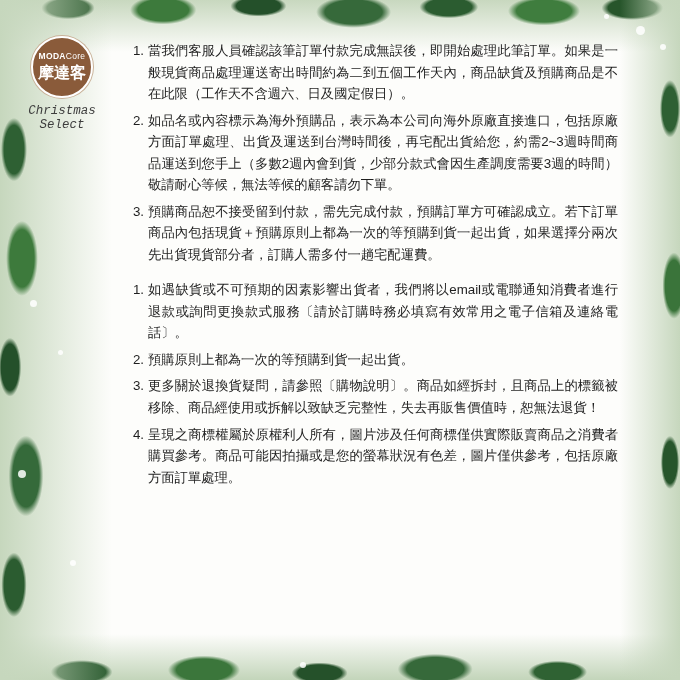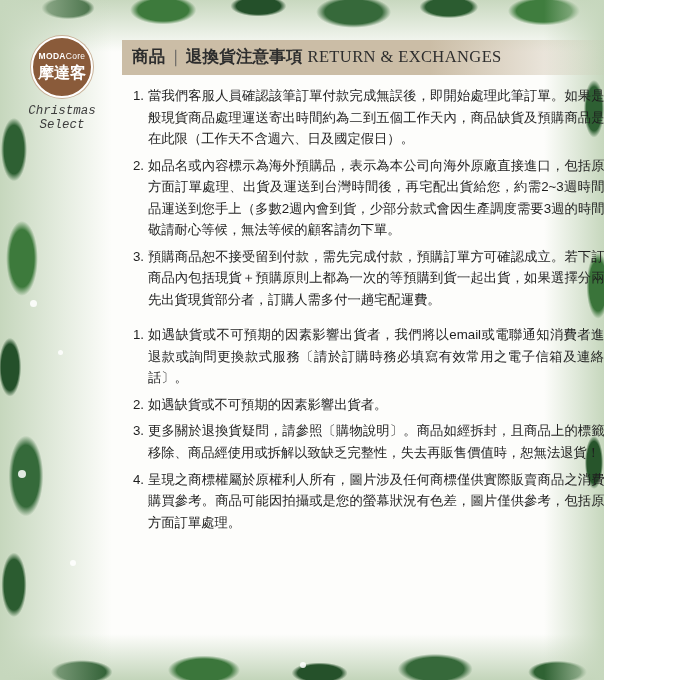--- a/index.html
+++ b/index.html
@@ -8,21 +8,21 @@
   }
   body {
     width: 680px;
     height: 680px;
     overflow: hidden;
     font-family: "Liberation Sans", sans-serif;
     background: #ffffff;
   }
   .page {
     position: relative;
-    width: 604px;
+    width: 680px;
     height: 680px;
     background: #fdfdfb;
     box-sizing: border-box;
     overflow: hidden;
   }
 
   
   .frame-top, .frame-bottom, .frame-left, .frame-right {
     position: absolute;
     pointer-events: none;
@@ -196,36 +196,30 @@
     <div class="logo-badge">
       <div class="l1"><b>MODA</b><span>Core</span></div>
       <div class="l2">摩達客</div>
     </div>
     <div class="logo-tag">Christmas Select</div>
   </div>
 
   <div class="content">
 
     <div class="section">
-      <div class="section-head">
-        <div class="htext">
-          <span>商品</span><span class="sep">｜</span><span>退換貨注意事項</span>
-          <span class="hen">RETURN &amp; EXCHANGES</span>
-        </div>
-      </div>
       <ol class="items">
         <li>當我們客服人員確認該筆訂單付款完成無誤後，即開始處理此筆訂單。如果是一般現貨商品處理運送寄出時間約為二到五個工作天內，商品缺貨及預購商品是不在此限（工作天不含週六、日及國定假日）。</li>
         <li>如品名或內容標示為海外預購品，表示為本公司向海外原廠直接進口，包括原廠方面訂單處理、出貨及運送到台灣時間後，再宅配出貨給您，約需2~3週時間商品運送到您手上（多數2週內會到貨，少部分款式會因生產調度需要3週的時間）敬請耐心等候，無法等候的顧客請勿下單。</li>
         <li>預購商品恕不接受留到付款，需先完成付款，預購訂單方可確認成立。若下訂單商品內包括現貨＋預購原則上都為一次的等預購到貨一起出貨，如果選擇分兩次先出貨現貨部分者，訂購人需多付一趟宅配運費。</li>
       </ol>
     </div>
 
     <div class="section">
       <ol class="items">
         <li>如遇缺貨或不可預期的因素影響出貨者，我們將以email或電聯通知消費者進行退款或詢問更換款式服務〔請於訂購時務必填寫有效常用之電子信箱及連絡電話〕。</li>
-        <li>如遇缺貨或不可預期的因素影響出貨者。</li>
+        <li>預購原則上都為一次的等預購到貨一起出貨。</li>
         <li>更多關於退換貨疑問，請參照〔購物說明〕。商品如經拆封，且商品上的標籤被移除、商品經使用或拆解以致缺乏完整性，失去再販售價值時，恕無法退貨！</li>
         <li>呈現之商標權屬於原權利人所有，圖片涉及任何商標僅供實際販賣商品之消費者購買參考。商品可能因拍攝或是您的螢幕狀況有色差，圖片僅供參考，包括原廠方面訂單處理。</li>
       </ol>
     </div>
 
   </div>
 </div>
 
 </body></html>

